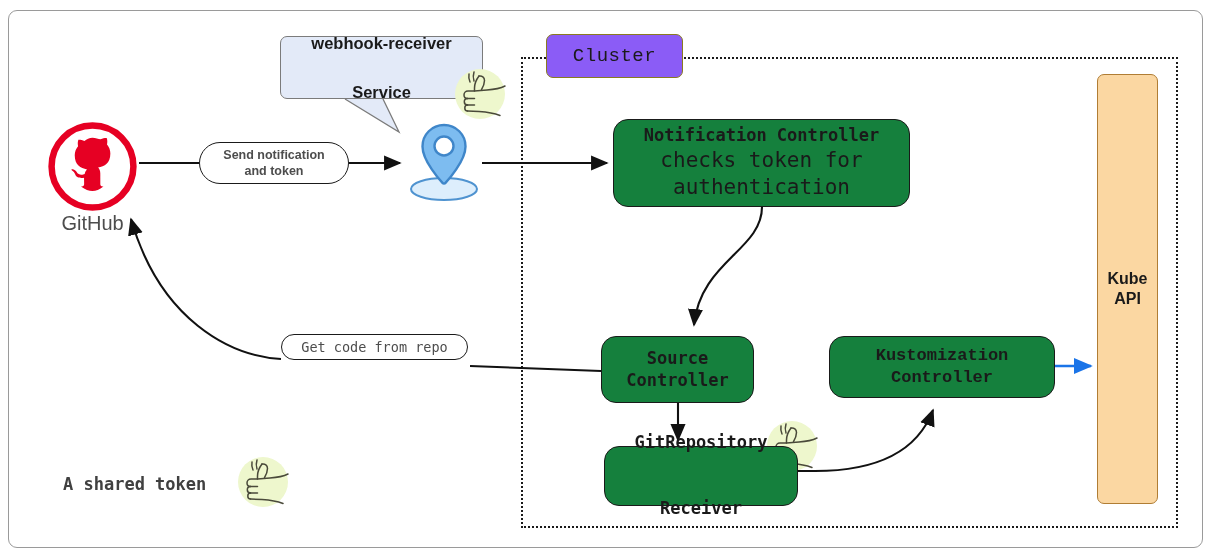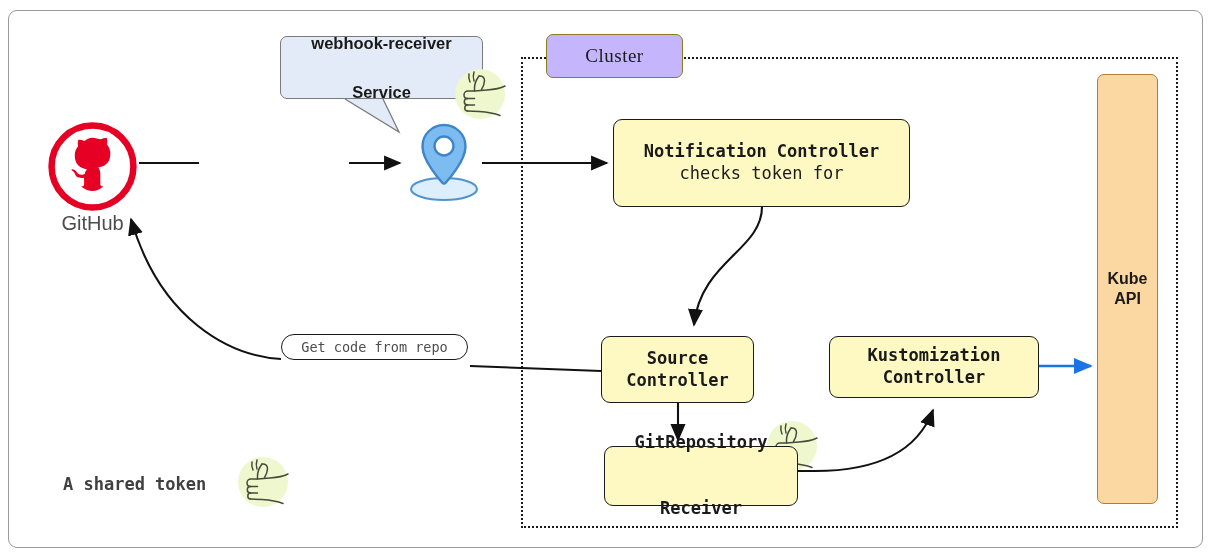--- a/index.html
+++ b/index.html
@@ -37,66 +37,66 @@
     border: 2px dotted #1a1a1a;
     box-sizing: border-box;
     background: transparent;
   }
   .cluster-label {
     position: absolute;
     left: 546px;
     top: 34px;
     width: 137px;
     height: 44px;
-    background: #c4b5fd;
+    background: #8b5cf6;
     border: 1px solid #8a7a20;
     border-radius: 7px;
     box-sizing: border-box;
     display: flex;
     align-items: center;
     justify-content: center;
-    font-family: Liberation Serif, serif;
+    font-family: Liberation Mono, monospace;
     font-size: 19px;
     color: #1a1a1a;
     letter-spacing: 0.5px;
   }
   
   .node {
     position: absolute;
-    background: #fef9c3;
+    background: #15803d;
     border: 1.6px solid #1a1a1a;
-    border-radius: 9px;
+    border-radius: 15px;
     box-sizing: border-box;
     display: flex;
     flex-direction: column;
     align-items: center;
     justify-content: center;
     font-family: "DejaVu Sans Mono", monospace;
     color: #1a1a1a;
     text-align: right;
     line-height: 1.28;
   }
   .node .l-bold {
     font-weight: bold;
     font-size: 17px;
     white-space: nowrap;
   }
   .node .l-reg {
     font-weight: normal;
-    font-size: 17px;
+    font-size: 21px;
     white-space: nowrap;
   }
   #node-notification {
     left: 613px; top: 119px; width: 297px; height: 88px;
   }
   #node-source {
     left: 601px; top: 336px; width: 153px; height: 67px;
   }
   #node-kustomization {
-    left: 829px; top: 336px; width: 210px; height: 62px;
+    left: 829px; top: 336px; width: 226px; height: 62px; font-family: Liberation Mono, monospace;
   }
   #node-gitrepo {
     left: 604px; top: 446px; width: 194px; height: 60px; gap: 44px;
   }
   #node-kubeapi {
     position: absolute;
     left: 1097px; top: 74px; width: 61px; height: 430px;
     background: #fbd7a2;
     border: 1.4px solid #b07d34;
     border-radius: 7px;
@@ -298,30 +298,35 @@
       <path d="M18.5 36.5 C16.6 36.5 15.3 38 15.3 39.8 C15.3 41.6 16.6 43 18.5 43"></path>
       <path d="M18.5 43 C16.9 43 15.8 44.4 15.8 46 C15.8 47.6 16.9 49 18.5 49"></path>
       <path d="M25.5 29 L38 28 C45 27.5 52 26 56 24"></path>
       <path d="M30 14 C33 13.4 35.5 15.4 35.5 18.5 C35.5 21.5 34 25 32.5 27.6"></path>
       <path d="M18.5 49 L30 49.5 C38 50 46 51.5 51 53.5"></path>
       <path d="M25.5 36.5 L18.5 36.5"></path>
       <path d="M25.5 43 L18.5 43"></path>
     </g>
   </svg>
 
+  <div class="pill" id="pill-send">
+    <span>Send notification</span>
+    <span>and token</span>
+  </div>
 
   <div class="pill" id="pill-getcode">
     <span>Get code from repo</span>
   </div>
 
   <div class="cluster-label">Cluster</div>
 
   <div class="node" id="node-notification">
     <span class="l-bold">Notification Controller</span>
     <span class="l-reg">checks token for</span>
+    <span class="l-reg">authentication</span>
   </div>
 
   <div class="node" id="node-source">
     <span class="l-bold">Source</span>
     <span class="l-bold">Controller</span>
   </div>
 
   <div class="node" id="node-kustomization">
     <span class="l-bold">Kustomization</span>
     <span class="l-bold">Controller</span>

